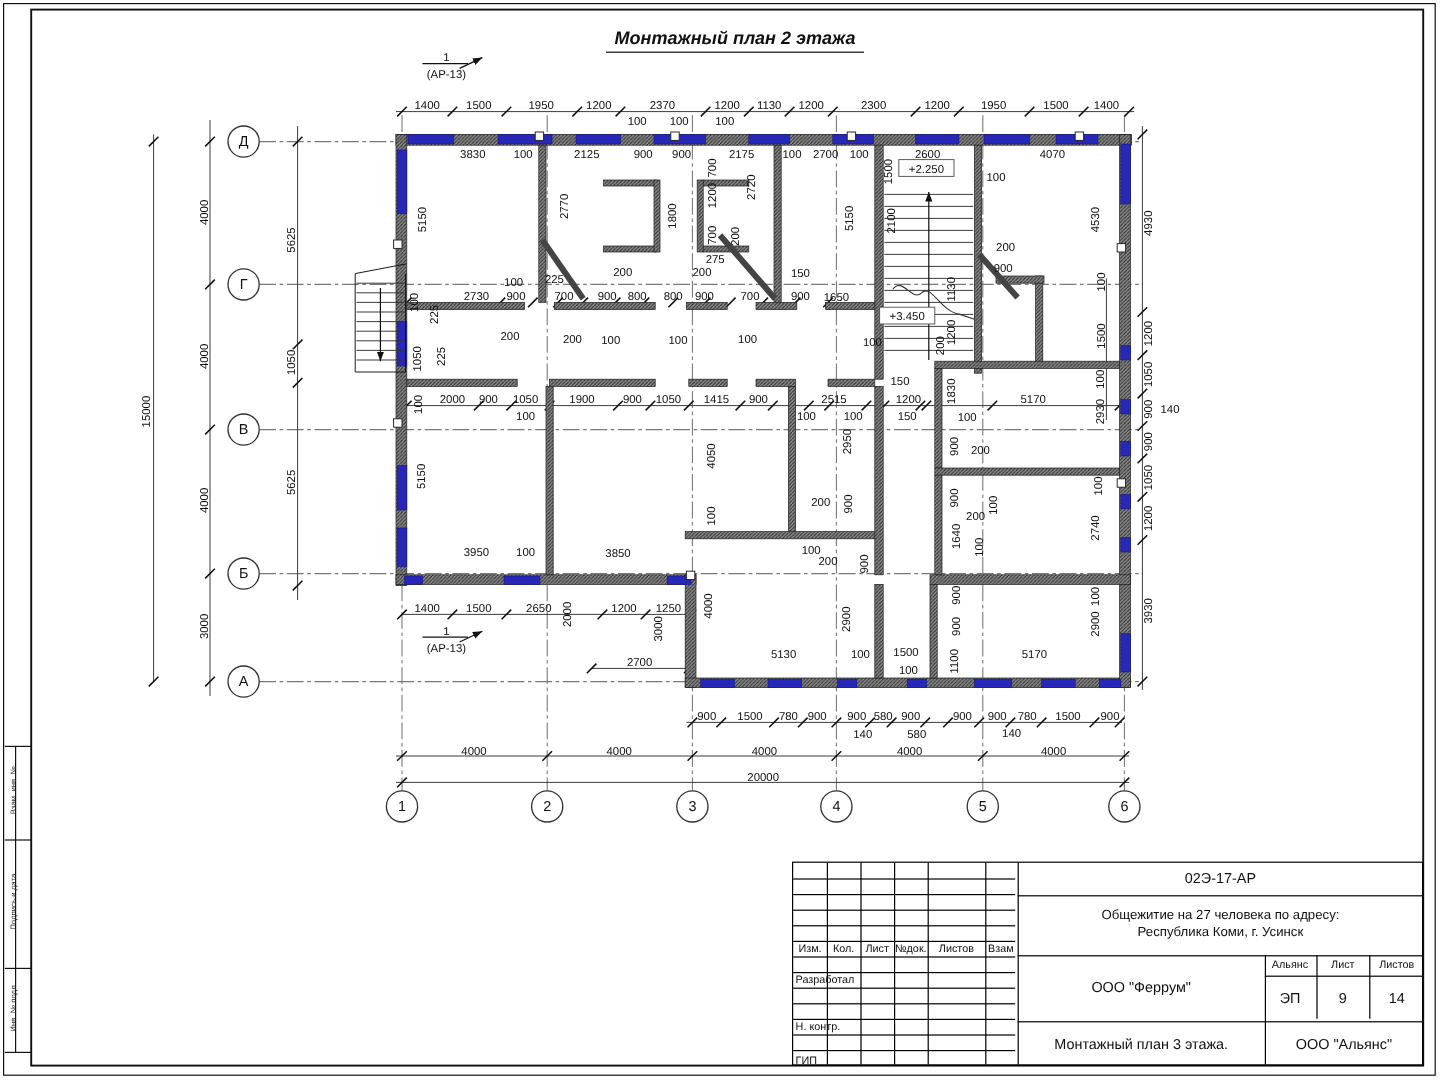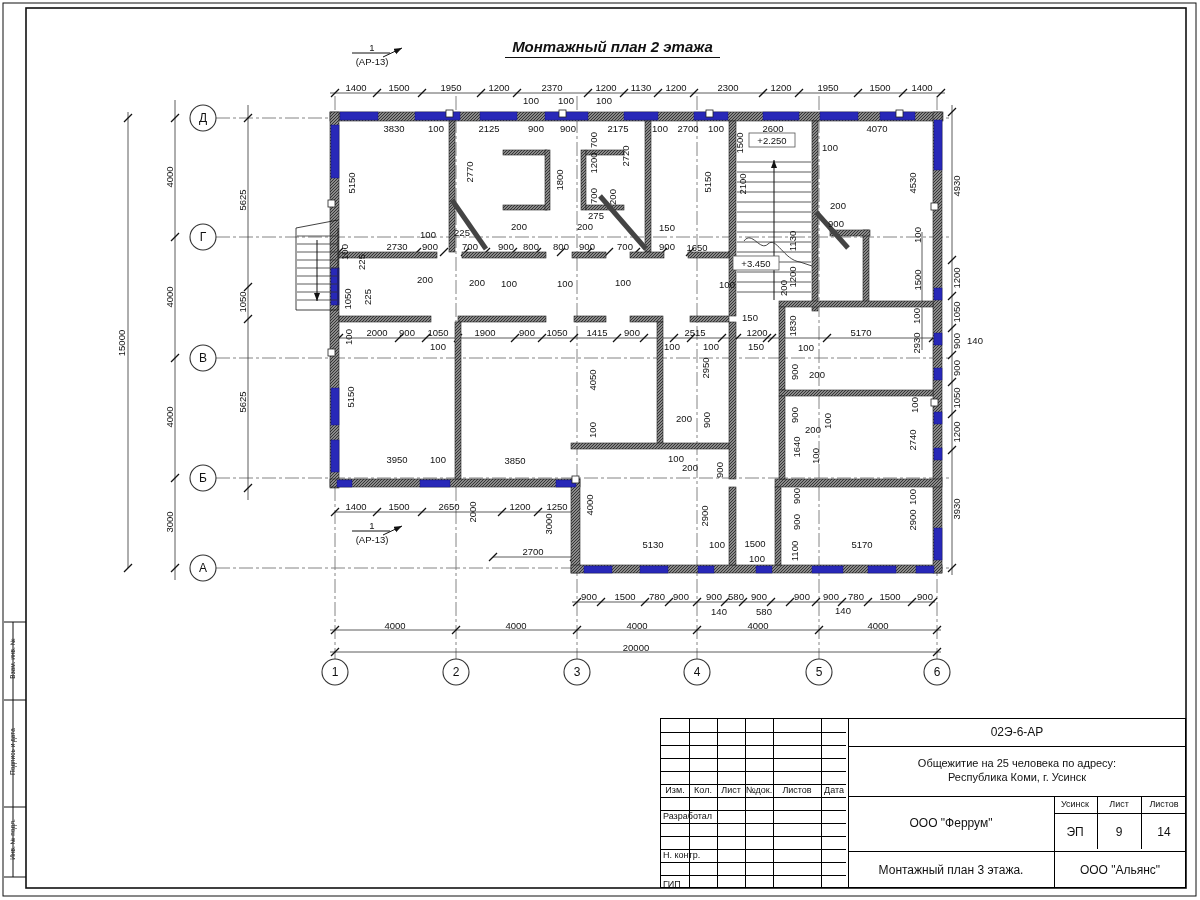--- a/index.html
+++ b/index.html
@@ -1,20 +1,20 @@
 <!DOCTYPE html>
 <html><head>
 <meta charset="utf-8">
 <style>
   html,body{margin:0;padding:0;background:#e8e8e8;}
   #sheet{position:relative;width:1200px;height:900px;background:#ffffff;overflow:hidden;
          font-family:"Liberation Sans", sans-serif;color:#111;}
   #plan{position:absolute;left:0;top:0;}
   .abs{position:absolute;box-sizing:border-box;}
-  #drawing-title{left:505px;top:38px;width:215px;text-align:center;
+  #drawing-title{left:505px;top:24px;width:215px;text-align:center;
     font-size:15px;font-style:italic;font-weight:bold;border-bottom:1.6px solid #111;padding-bottom:2px;}
   
   #tb{left:660px;top:718px;width:526px;height:170px;border:1.7px solid #000;}
   .vl{position:absolute;top:0;bottom:0;width:0;border-left:1px solid #000;}
   .hl{position:absolute;left:0;right:0;height:0;border-top:1px solid #000;}
   .cell{position:absolute;font-size:9px;text-align:center;transform:translate(-50%,-50%);white-space:nowrap;}
   .cell.big{font-size:12px;}
   .cell.med{font-size:11px;}
   .cell.left{transform:translate(0,-50%);text-align:left;}
   .stamp{position:absolute;font-size:6.5px;color:#222;transform:rotate(-90deg);transform-origin:center;
@@ -529,32 +529,32 @@
     <div class="hl" style="top:27px;left:187px"></div>
     <div class="hl" style="top:77px;left:187px"></div>
     <div class="hl" style="top:94px;left:393px"></div>
     <div class="hl" style="top:132px;left:187px"></div>
 
     <span class="cell" style="left:14px;top:71px">Изм.</span>
     <span class="cell" style="left:42px;top:71px">Кол.</span>
     <span class="cell" style="left:70px;top:71px">Лист</span>
     <span class="cell" style="left:98px;top:71px">№док.</span>
     <span class="cell" style="left:136px;top:71px">Листов</span>
-    <span class="cell" style="left:173px;top:71px">Дата</span>
+    <span class="cell" style="left:173px;top:71px">Взам</span>
 
     <span class="cell left" style="left:2px;top:97px">Разработал</span>
     <span class="cell left" style="left:2px;top:136px">Н. контр.</span>
     <span class="cell left" style="left:2px;top:165px">ГИП</span>
 
-    <span class="cell big" style="left:356px;top:13px">02Э-6-АР</span>
-    <span class="cell med" style="left:356px;top:44px">Общежитие на 25 человека по адресу:</span>
+    <span class="cell big" style="left:356px;top:13px">02Э-17-АР</span>
+    <span class="cell med" style="left:356px;top:44px">Общежитие на 27 человека по адресу:</span>
     <span class="cell med" style="left:356px;top:58px">Республика Коми, г. Усинск</span>
     <span class="cell big" style="left:290px;top:104px">ООО "Феррум"</span>
 
-    <span class="cell" style="left:414px;top:85px">Усинск</span>
+    <span class="cell" style="left:414px;top:85px">Альянс</span>
     <span class="cell" style="left:458px;top:85px">Лист</span>
     <span class="cell" style="left:503px;top:85px">Листов</span>
     <span class="cell big" style="left:414px;top:113px">ЭП</span>
     <span class="cell big" style="left:458px;top:113px">9</span>
     <span class="cell big" style="left:503px;top:113px">14</span>
 
     <span class="cell big" style="left:290px;top:151px">Монтажный план 3 этажа.</span>
     <span class="cell big" style="left:459px;top:151px">ООО "Альянс"</span>
   </div>
 </div>

